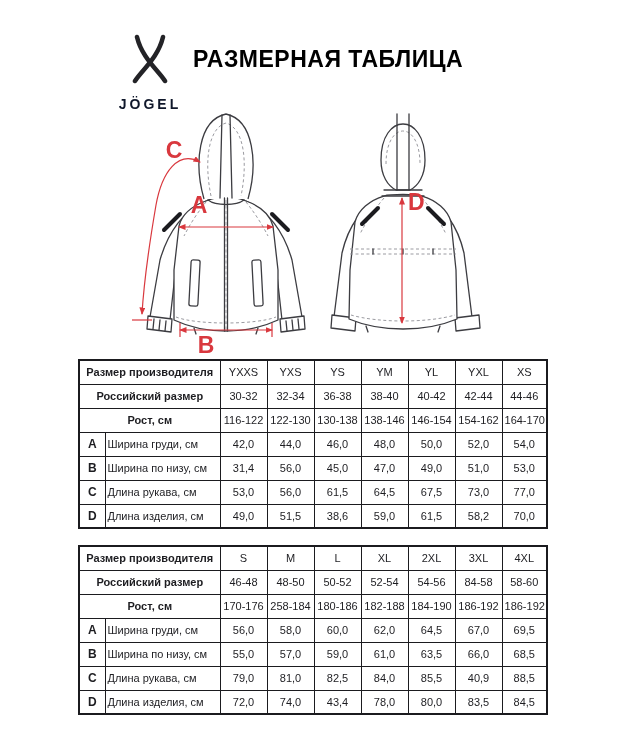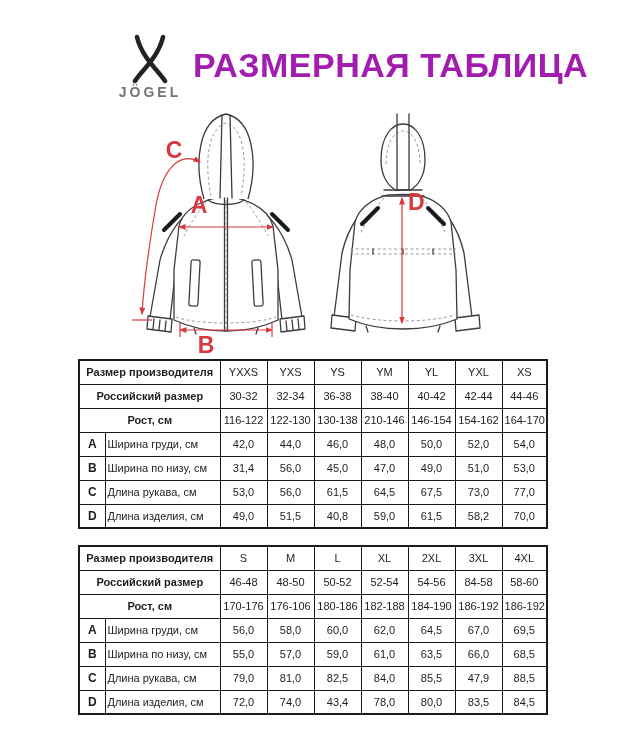--- a/index.html
+++ b/index.html
@@ -4,24 +4,24 @@
 <style>
   * { margin:0; padding:0; box-sizing:border-box; }
   html,body { background:#ffffff; }
   .page {
     position:relative; width:624px; height:750px; background:#fff;
     font-family:"Liberation Sans", sans-serif; color:#1d1d21; overflow:hidden;
   }
   
   .logo { position:absolute; left:110px; top:34px; width:80px; text-align:center; }
   .logo-mark { display:block; margin:0 auto; }
-  .logo-text { font-size:14px; font-weight:700; letter-spacing:3px; color:#737373; margin-top:0; }
+  .logo-text { font-size:14px; font-weight:700; letter-spacing:3px; color:#0f172a; margin-top:12px; }
   .title {
-    position:absolute; left:193px; top:46px; font-size:34px; font-weight:700;
-    letter-spacing:0.5px; color:#a21caf; white-space:nowrap;
+    position:absolute; left:193px; top:46px; font-size:23px; font-weight:700;
+    letter-spacing:0.5px; color:#000000; white-space:nowrap;
   }
   
   .diagram { position:absolute; }
   .diagram.front { left:126px; top:100px; }
   .diagram.back  { left:318px; top:100px; }
   .outline { fill:#ffffff; stroke:#3c3c41; stroke-width:1.3; stroke-linejoin:round; }
   .line    { fill:none; stroke:#3c3c41; stroke-width:1.3; stroke-linecap:round; }
   .dashed  { fill:none; stroke:#9b9ba1; stroke-width:1; stroke-dasharray:3 2.5; }
   .accent  { fill:none; stroke:#1b1b1f; stroke-width:4; stroke-linecap:round; }
   .red     { fill:none; stroke:var(--accent,#d9383e); stroke-width:1.2; }
@@ -183,21 +183,21 @@
           <td>38-40</td>
           <td>40-42</td>
           <td>42-44</td>
           <td>44-46</td>
         </tr>
         <tr>
           <td class="hdr-lbl" colspan="2">Рост, см</td>
           <td>116-122</td>
           <td>122-130</td>
           <td>130-138</td>
-          <td>210-146</td>
+          <td>138-146</td>
           <td>146-154</td>
           <td>154-162</td>
           <td>164-170</td>
         </tr>
         <tr>
           <td class="m-ltr">A</td>
           <td class="m-lbl">Ширина груди, см</td>
           <td>42,0</td>
           <td>44,0</td>
           <td>46,0</td>
@@ -226,21 +226,21 @@
           <td>64,5</td>
           <td>67,5</td>
           <td>73,0</td>
           <td>77,0</td>
         </tr>
         <tr>
           <td class="m-ltr">D</td>
           <td class="m-lbl">Длина изделия, см</td>
           <td>49,0</td>
           <td>51,5</td>
-          <td>40,8</td>
+          <td>38,6</td>
           <td>59,0</td>
           <td>61,5</td>
           <td>58,2</td>
           <td>70,0</td>
         </tr>
       </tbody>
   </table>
 
   <table class="size-table" id="table-1">
     <colgroup>
@@ -271,21 +271,21 @@
           <td>48-50</td>
           <td>50-52</td>
           <td>52-54</td>
           <td>54-56</td>
           <td>84-58</td>
           <td>58-60</td>
         </tr>
         <tr>
           <td class="hdr-lbl" colspan="2">Рост, см</td>
           <td>170-176</td>
-          <td>176-106</td>
+          <td>258-184</td>
           <td>180-186</td>
           <td>182-188</td>
           <td>184-190</td>
           <td>186-192</td>
           <td>186-192</td>
         </tr>
         <tr>
           <td class="m-ltr">A</td>
           <td class="m-lbl">Ширина груди, см</td>
           <td>56,0</td>
@@ -308,21 +308,21 @@
           <td>68,5</td>
         </tr>
         <tr>
           <td class="m-ltr">C</td>
           <td class="m-lbl">Длина рукава, см</td>
           <td>79,0</td>
           <td>81,0</td>
           <td>82,5</td>
           <td>84,0</td>
           <td>85,5</td>
-          <td>47,9</td>
+          <td>40,9</td>
           <td>88,5</td>
         </tr>
         <tr>
           <td class="m-ltr">D</td>
           <td class="m-lbl">Длина изделия, см</td>
           <td>72,0</td>
           <td>74,0</td>
           <td>43,4</td>
           <td>78,0</td>
           <td>80,0</td>

